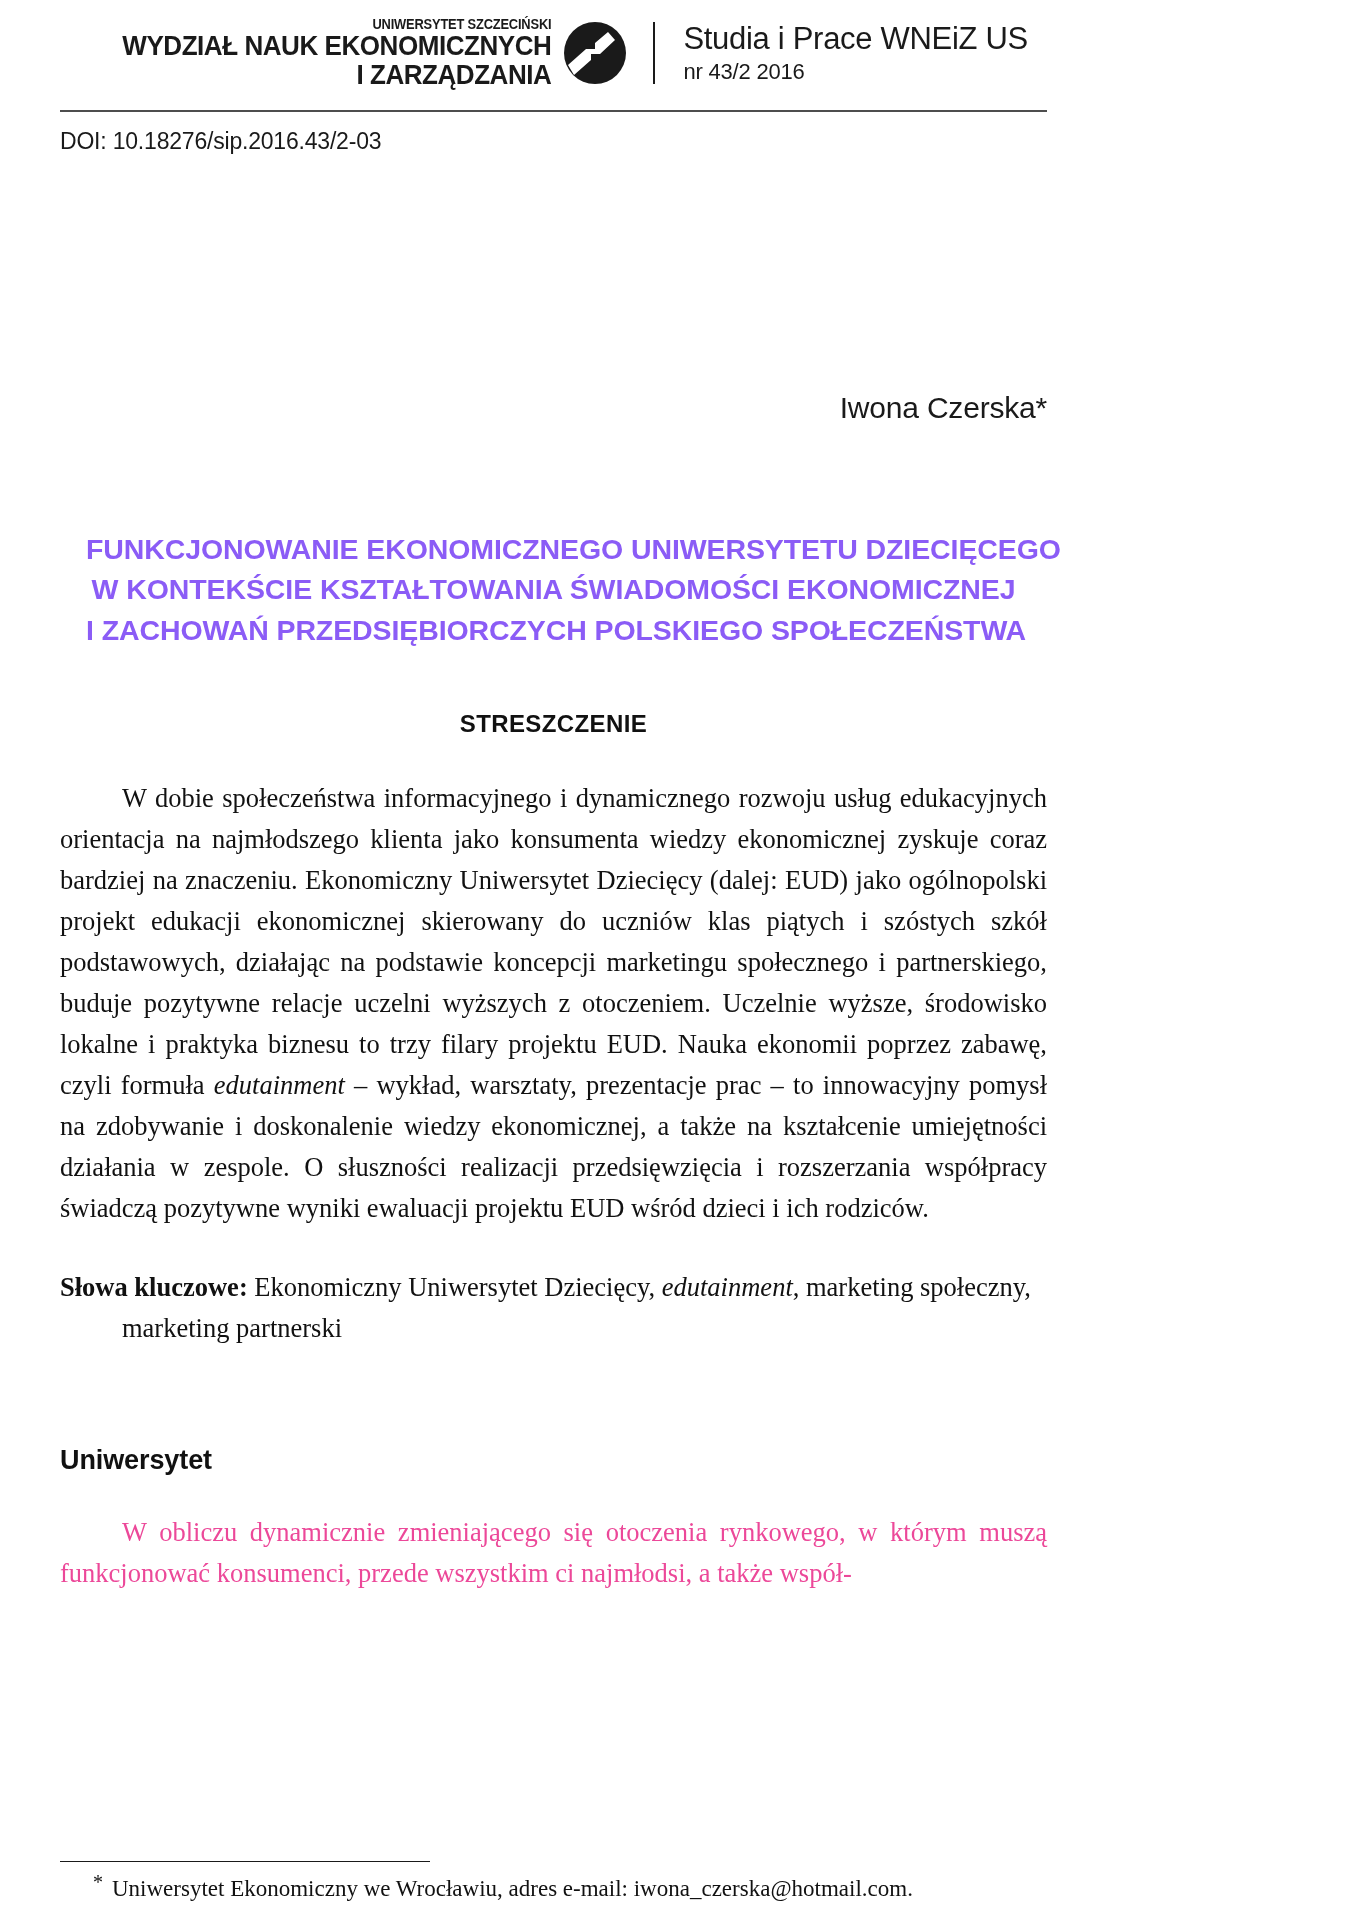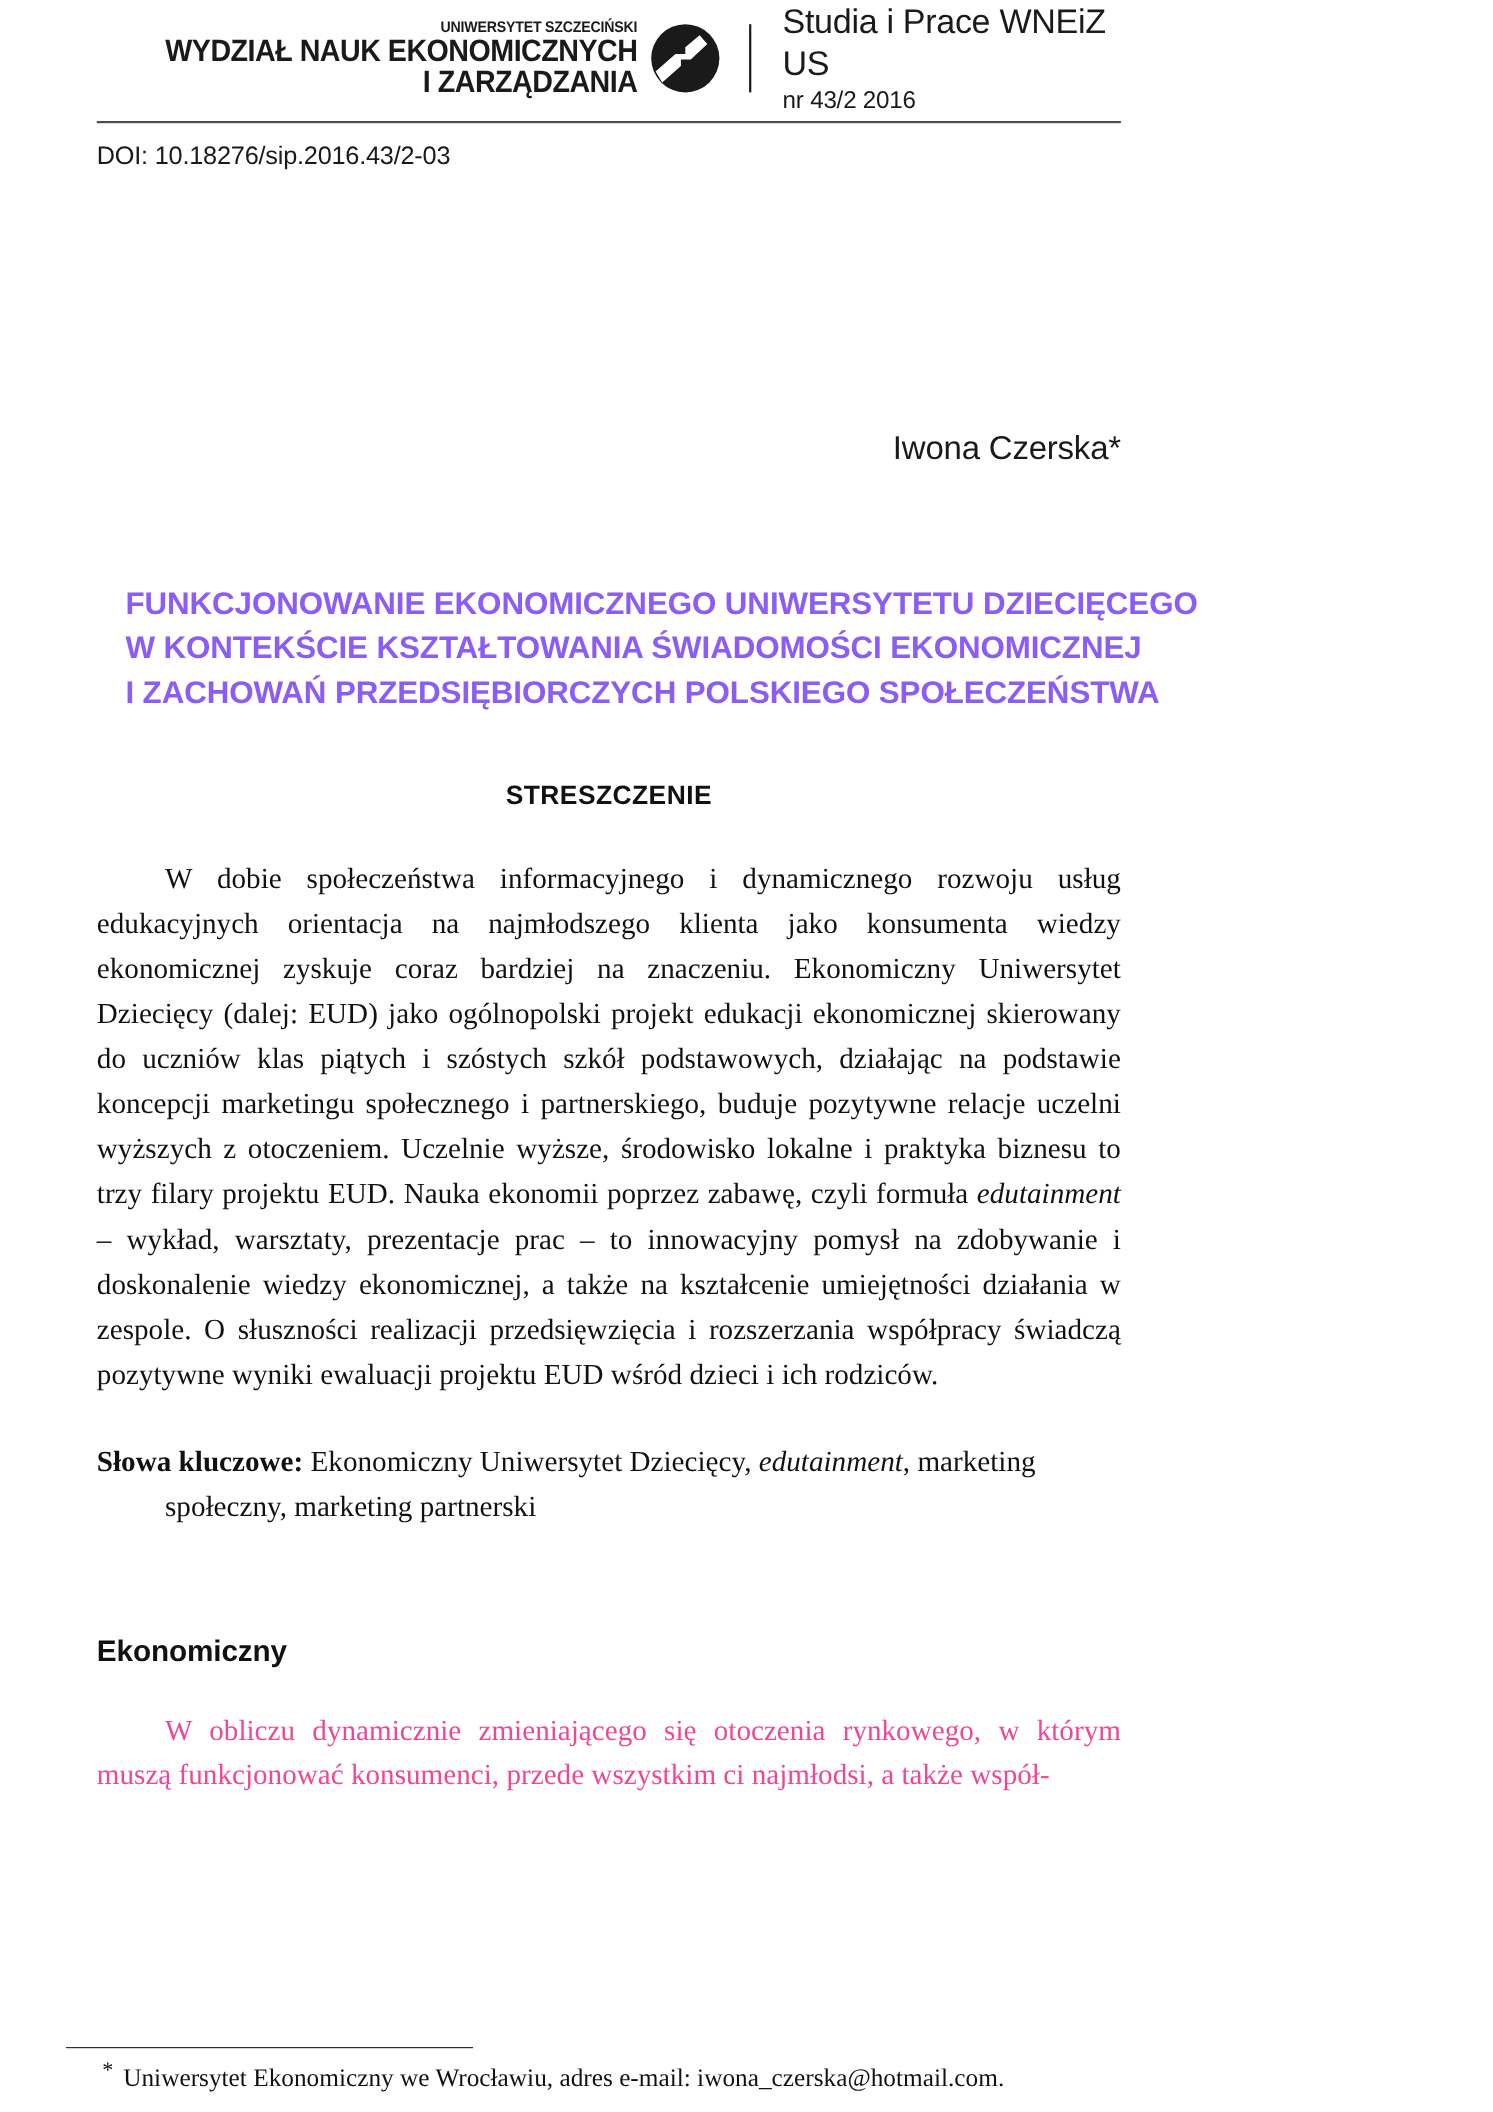--- a/index.html
+++ b/index.html
@@ -15,21 +15,21 @@
     color: #000000;
     position: relative;
     overflow: hidden;
   }
 
   .page {
     position: relative;
     width: 1107px;
     height: 1920px;
     box-sizing: border-box;
-    padding: 0 88px;
+    padding: 0 60px;
   }
 
   
   .masthead {
     display: flex;
     align-items: center;
     padding-top: 8px;
     height: 90px;
   }
   .masthead-left {
@@ -263,21 +263,21 @@
   </h1>
 
   <div class="abstract-heading">STRESZCZENIE</div>
 
   <div class="abstract-body">
     <p><span>W dobie społeczeństwa informacyjnego i dynamicznego rozwoju usług edukacyjnych orientacja na najmłodszego klienta jako konsumenta wiedzy ekonomicznej zyskuje coraz bardziej na znaczeniu. Ekonomiczny Uniwersytet Dziecięcy (dalej: EUD) jako ogólnopolski projekt edukacji ekonomicznej skierowany do uczniów klas piątych i szóstych szkół podstawowych, działając na podstawie koncepcji marketingu społecznego i partnerskiego, buduje pozytywne relacje uczelni wyższych z otoczeniem. Uczelnie wyższe, środowisko lokalne i praktyka biznesu to trzy filary projektu EUD. Nauka ekonomii poprzez zabawę, czyli formuła </span><i>edutainment</i><span> – wykład, warsztaty, prezentacje prac – to innowacyjny pomysł na zdobywanie i doskonalenie wiedzy ekonomicznej, a także na kształcenie umiejętności działania w zespole. O słuszności realizacji przedsięwzięcia i rozszerzania współpracy świadczą pozytywne wyniki ewaluacji projektu EUD wśród dzieci i ich rodziców.</span></p>
   </div>
 
   <div class="keywords"><b>Słowa kluczowe:</b><span> Ekonomiczny Uniwersytet Dziecięcy, </span><i>edutainment</i><span>, marketing społeczny, marketing partnerski</span></div>
 
-  <h2 class="section-heading">Ekonomiczny</h2>
+  <h2 class="section-heading">Uniwersytet</h2>
 
   <div class="section-body">
     <p>W obliczu dynamicznie zmieniającego się otoczenia rynkowego, w którym muszą funkcjonować konsumenci, przede wszystkim ci najmłodsi, a także współ-</p>
   </div>
 
   <div class="footnote">
     <div class="footnote-rule"></div>
     <div class="footnote-text">
       <span class="footnote-marker">*</span><span>Uniwersytet Ekonomiczny we Wrocławiu, adres e-mail: iwona_czerska@hotmail.com.</span>
     </div>

